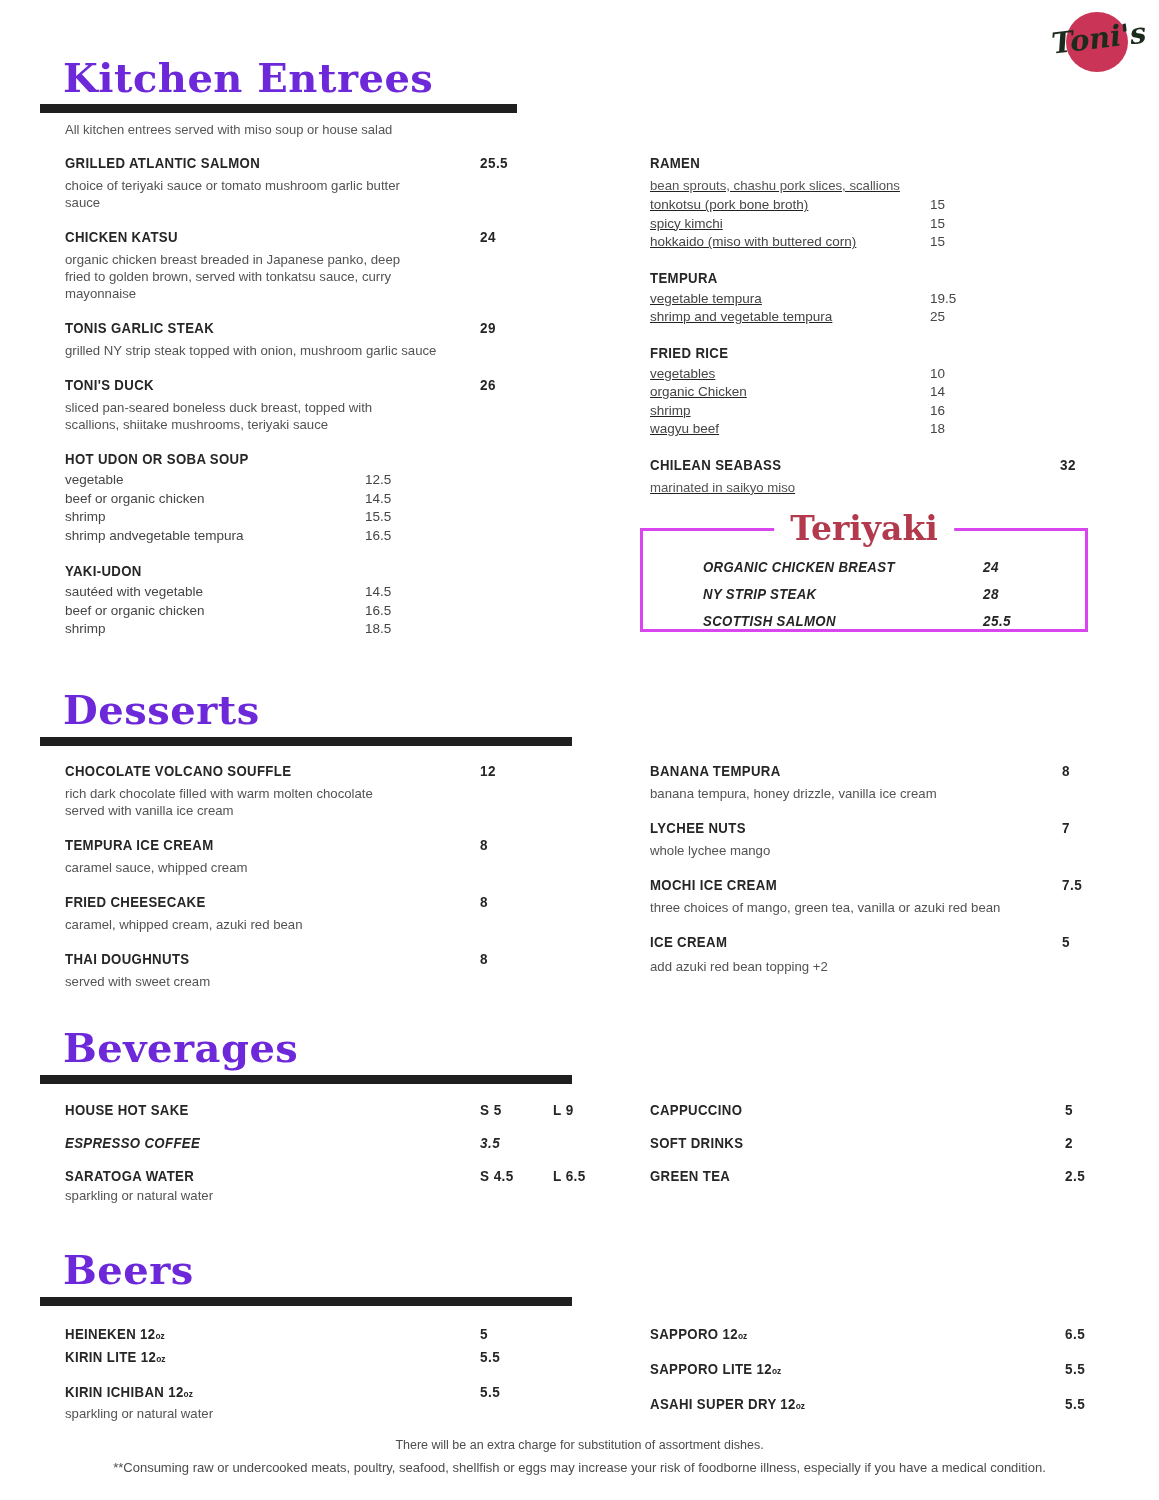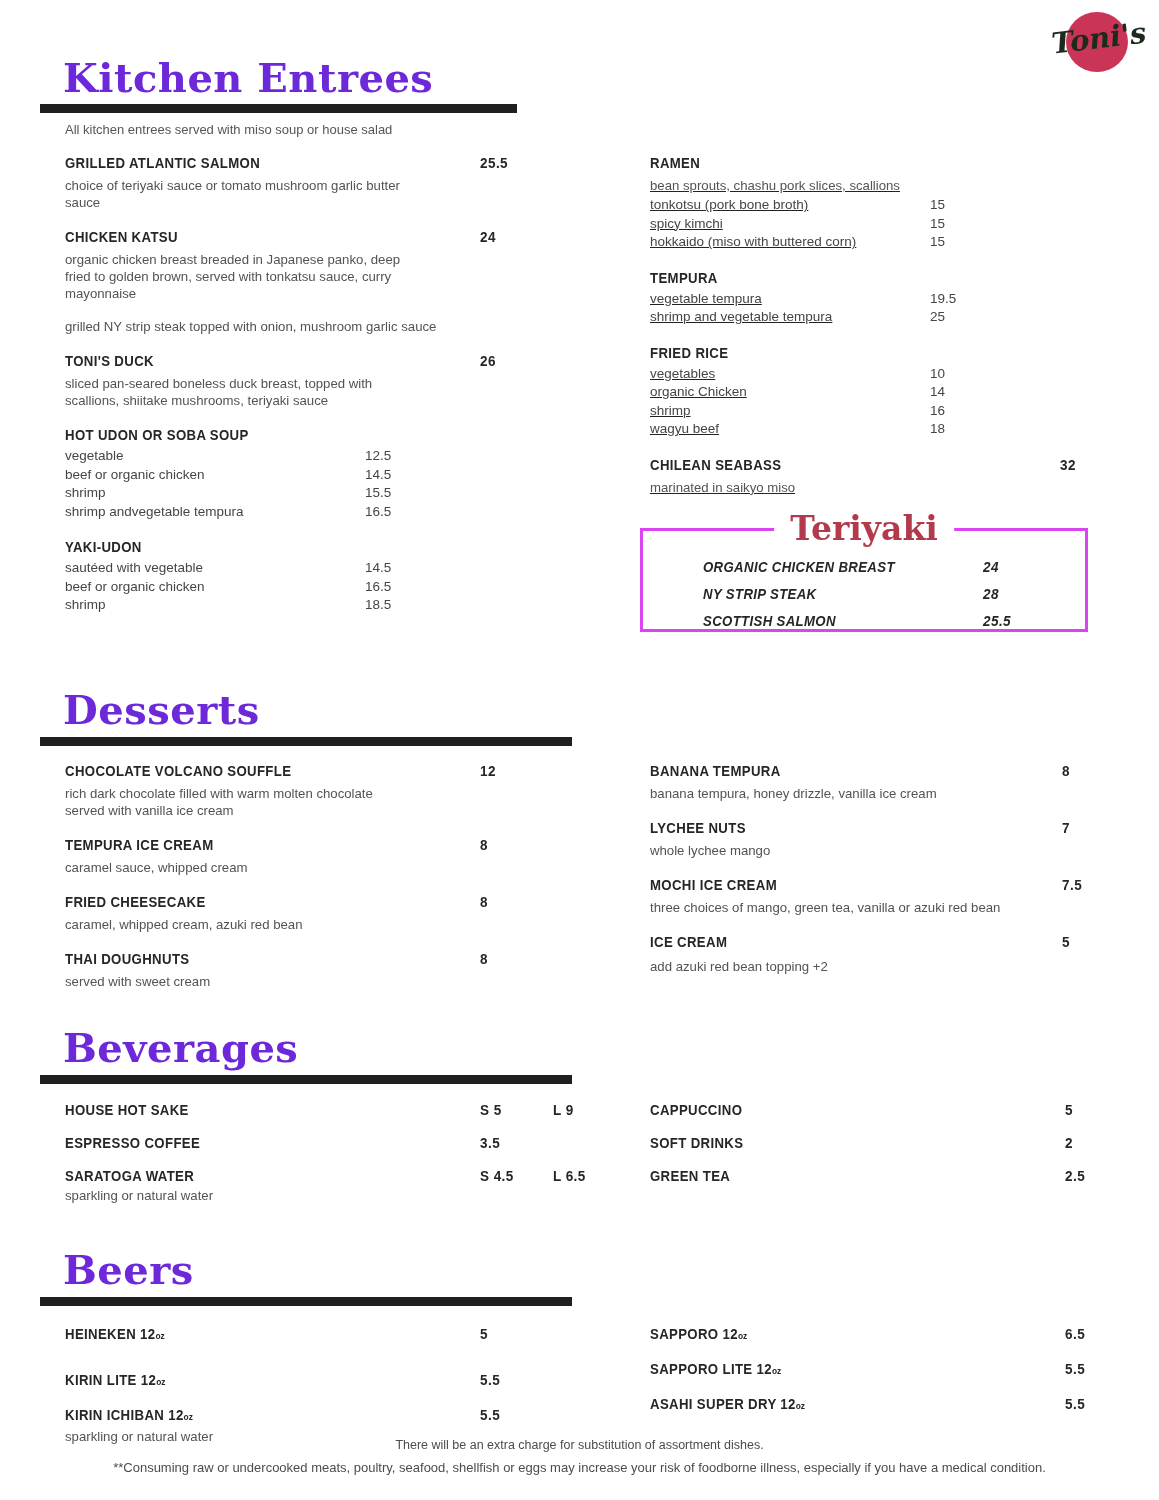--- a/index.html
+++ b/index.html
@@ -88,20 +88,21 @@
     </div>
     <div class="item">
       <div class="irow"><span class="iname">CHICKEN KATSU</span><span class="iprice">24</span></div>
       <div class="desc">
           <div>organic chicken breast breaded in Japanese panko, deep</div>
           <div>fried to golden brown, served with tonkatsu sauce, curry</div>
           <div>mayonnaise</div>
         </div>
     </div>
     <div class="item">
+      <div class="irow"><span class="iname">TONIS GARLIC STEAK</span><span class="iprice">29</span></div>
       <div class="desc">
           <div>grilled NY strip steak topped with onion, mushroom garlic sauce</div>
         </div>
     </div>
     <div class="item">
       <div class="irow"><span class="iname">TONI'S DUCK</span><span class="iprice">26</span></div>
       <div class="desc">
           <div>sliced pan-seared boneless duck breast, topped with</div>
           <div>scallions, shiitake mushrooms, teriyaki sauce</div>
         </div>
@@ -228,21 +229,21 @@
     </div>
   </div>
 
   <div class="sec-title" style="top:1028px;">Beverages</div>
   <div class="sec-bar" style="top:1075px;width:532px;"></div>
 
   <div class="col col-l" style="top:1100px;">
     <div class="item" style="margin-bottom:13px;">
       <div class="irow"><span class="iname">HOUSE HOT SAKE</span><span class="iprice">S 5</span><span class="iprice iprice2">L 9</span></div>
     </div>
-    <div class="item" style="margin-bottom:13px;">
+    <div class="item" style="margin-bottom:13px;font-style:italic;">
       <div class="irow"><span class="iname">ESPRESSO COFFEE</span><span class="iprice">3.5</span></div>
     </div>
     <div class="item">
       <div class="irow"><span class="iname">SARATOGA WATER</span><span class="iprice">S 4.5</span><span class="iprice iprice2">L 6.5</span></div>
       <div class="desc" style="margin-top:1px;">
           <div>sparkling or natural water</div>
         </div>
     </div>
   </div>
 
@@ -255,21 +256,21 @@
     </div>
     <div class="item">
       <div class="irow"><span class="iname">GREEN TEA</span><span class="iprice" style="left:415px;">2.5</span></div>
     </div>
   </div>
 
   <div class="sec-title" style="top:1250px;">Beers</div>
   <div class="sec-bar" style="top:1297px;width:532px;"></div>
 
   <div class="col col-l" style="top:1324px;">
-    <div class="item" style="margin-bottom:24px;">
+    <div class="item" style="margin-bottom:1px;">
       <div class="irow"><span class="iname"><span>HEINEKEN 12</span><span class="oz">oz</span></span><span class="iprice">5</span></div>
     </div>
     <div class="item" style="margin-bottom:13px;">
       <div class="irow"><span class="iname"><span>KIRIN LITE 12</span><span class="oz">oz</span></span><span class="iprice">5.5</span></div>
     </div>
     <div class="item">
       <div class="irow"><span class="iname"><span>KIRIN ICHIBAN 12</span><span class="oz">oz</span></span><span class="iprice">5.5</span></div>
       <div class="desc" style="margin-top:1px;">
           <div>sparkling or natural water</div>
         </div>

